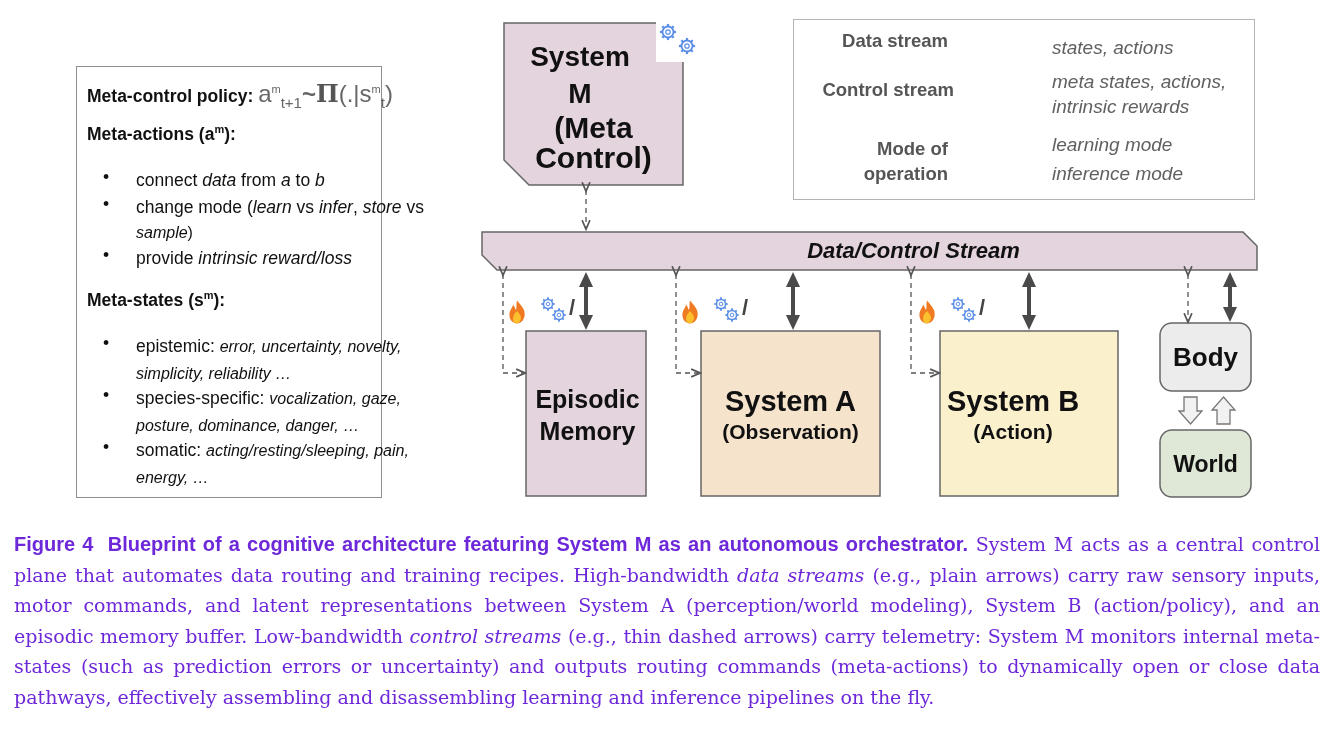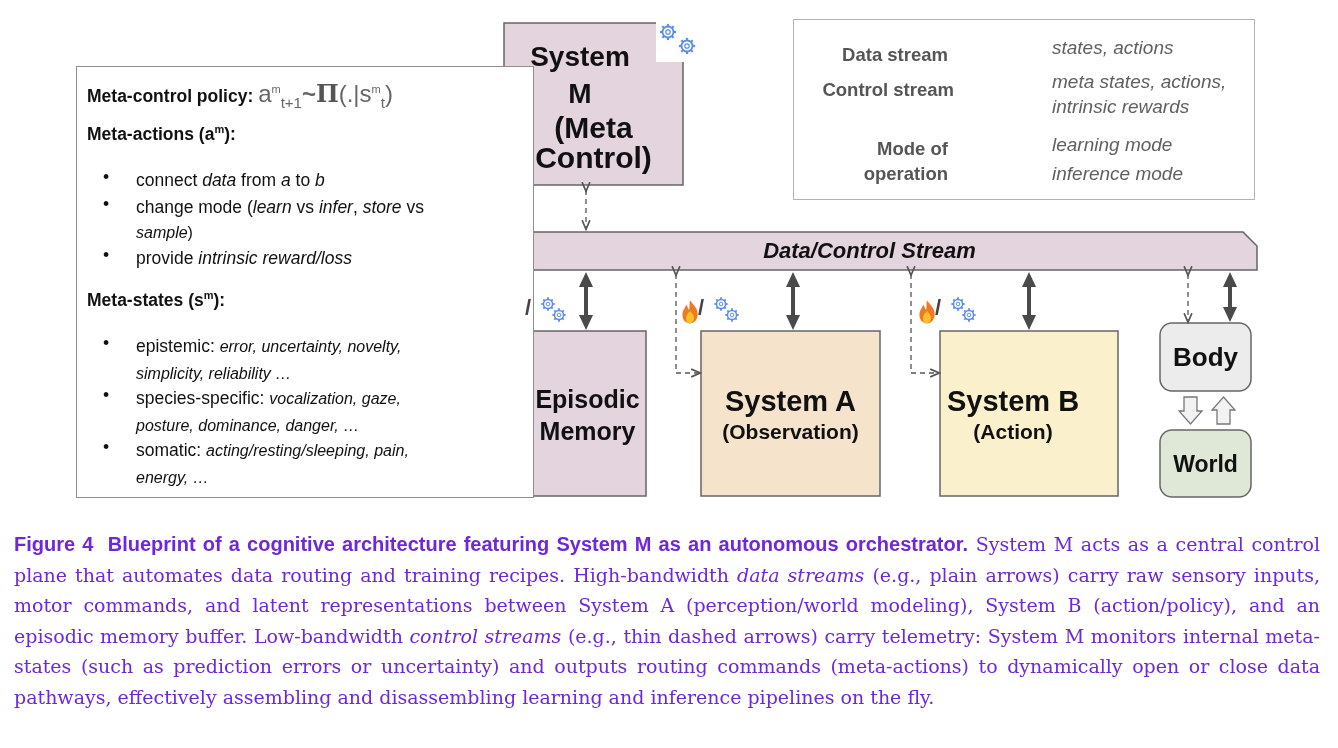--- a/index.html
+++ b/index.html
@@ -1,20 +1,20 @@
 <!DOCTYPE html>
 <html><head>
 <meta charset="utf-8">
 <style>
   html, body { margin:0; padding:0; background:#ffffff; }
   body { width:1338px; height:748px; position:relative; overflow:hidden; font-family:"Liberation Sans", sans-serif; }
   #diagram { position:absolute; left:0; top:0; width:1338px; height:520px; }
-  .abs { position:absolute; }
+  .abs { position:absolute;padding-left:44px; }
   
-  #meta-panel { position:absolute; left:76px; top:66px; width:458px; height:432px; border:1.5px solid #8f8f8f; box-sizing:border-box; background:#fff; }
+  #meta-panel { position:absolute; left:76px; top:66px; width:306px; height:432px; border:1.5px solid #8f8f8f; box-sizing:border-box; background:#fff; }
   .mp-head { position:absolute; left:10px; font-weight:bold; font-size:17.5px; color:#111; white-space:nowrap; }
   .mp-formula { font-weight:normal; font-size:24px; color:#666; }
   .mp-formula sup, .mp-formula sub { font-size:15px; }
   .mp-formula .pi { font-family:"DejaVu Serif", serif; font-weight:bold; color:#555; }
   .mp-head sup { font-size:11px; }
   .bullet { position:absolute; left:26px; font-size:17.5px; color:#111; }
   .btext { position:absolute; left:59px; font-size:17.5px; color:#111; line-height:26px; white-space:nowrap; }
   .btext i { font-style:italic; }
   .btext .sm { font-size:16px; }
   
@@ -199,21 +199,21 @@
   <div class="block-text" style="left:504px;top:38px;width:152px;font-size:28px;line-height:37px;">
     <div>System</div>
       <div>M</div>
   </div>
   <div class="block-text" style="left:504px;top:113px;width:179px;font-size:30px;line-height:30px;">
     <div>(Meta</div>
       <div>Control)</div>
   </div>
 
   <div id="legend">
-    <div class="lg-label" style="right:306px;top:22px;">Data stream</div>
+    <div class="lg-label" style="right:306px;top:8px;">Data stream</div>
     <div class="lg-desc" style="left:258px;top:15px;">states, actions</div>
     <div class="lg-label" style="right:300px;top:57px;">Control stream</div>
     <div class="lg-desc" style="left:258px;top:49px;">
         <div>meta states, actions,</div>
         <div>intrinsic rewards</div>
       </div>
     <div class="lg-label" style="right:306px;top:116px;">
         <div>Mode of</div>
         <div>operation</div>
       </div>

